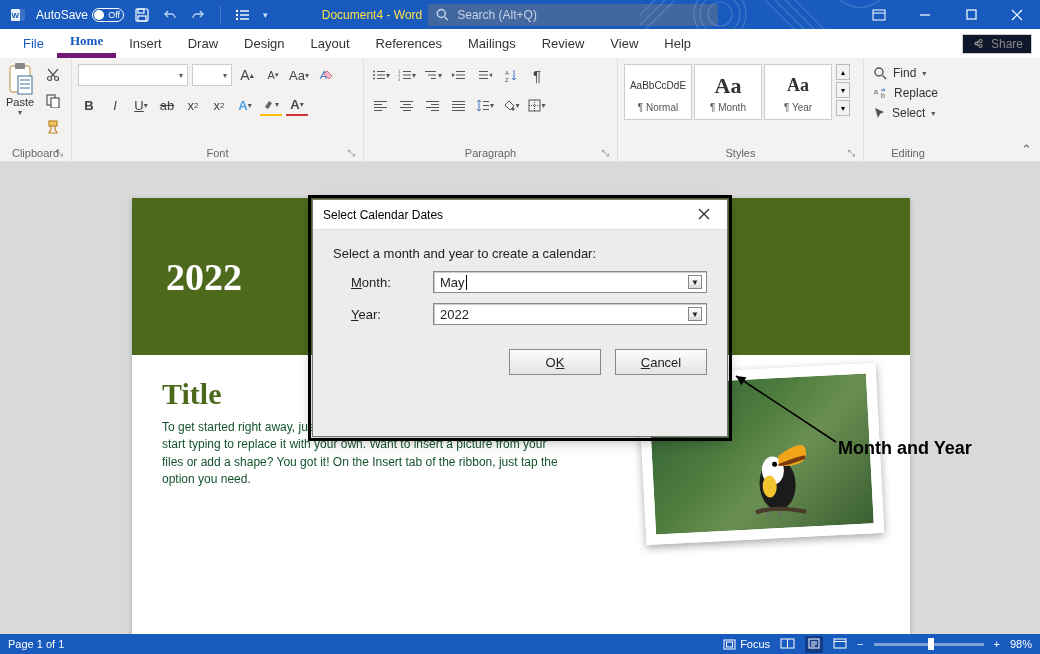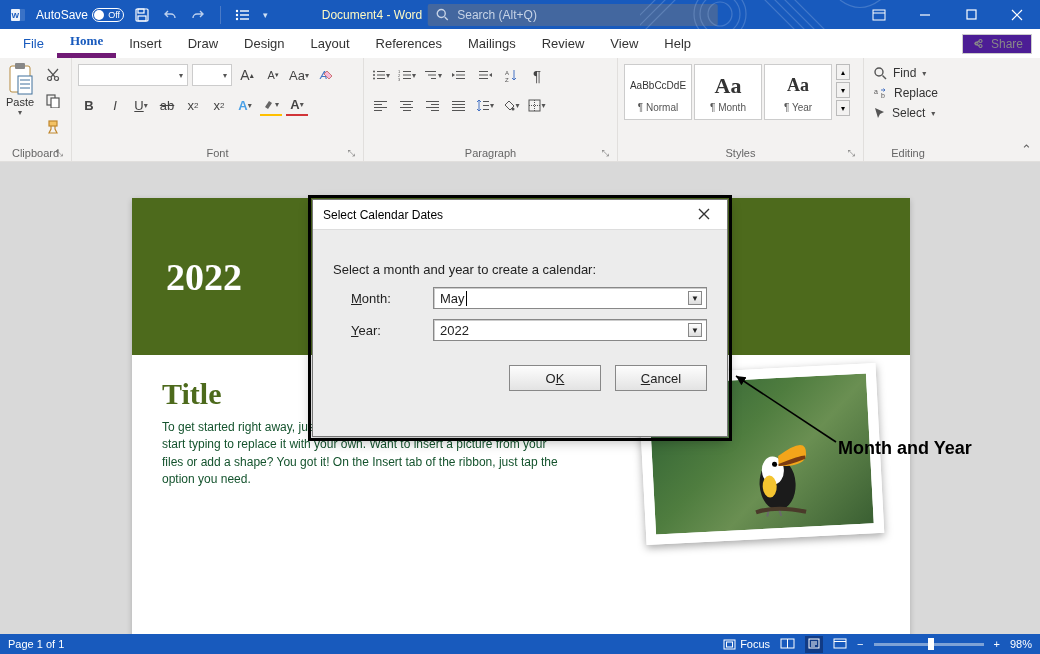--- a/index.html
+++ b/index.html
@@ -5,29 +5,29 @@
   * { box-sizing: border-box; margin: 0; padding: 0; font-family: "Segoe UI", Arial, sans-serif; }
   body { width: 1040px; height: 654px; overflow: hidden; background: #d9d9d9; position: relative; user-select: none; }
   .titlebar { height: 29px; background: #185abd; color: #fff; display: flex; align-items: center; font-size: 12px; position: relative; }
   .tb-left { display: flex; align-items: center; gap: 8px; padding-left: 8px; }
   .tb-icon-box { width: 20px; height: 20px; display:flex; align-items:center; justify-content:center;}
   .autosave { display: flex; align-items: center; gap:4px; }
   .toggle { width: 32px; height: 14px; border:1px solid #fff; border-radius:8px; position:relative; display:flex; align-items:center; }
   .toggle-knob { width: 10px; height:10px; background:#fff; border-radius:50%; position:absolute; left:1px; }
   .toggle-text { font-size:9px; position:absolute; right:3px; color:#fff; }
   .tb-center { position:absolute; left:50%; transform:translateX(-50%); display:flex; align-items:center; gap:6px; }
-  .doc-title { color:#fef9c3; }
+  .doc-title { color:#fde047; }
   .search-box { background:#43679f; width:290px; height:22px; display:flex; align-items:center; padding:0 8px; color:#c6d3e6; gap:8px; border-radius:2px;}
   .tb-right { position:absolute; right:0; display:flex; height:100%; align-items:center; }
   .win-btn { width:46px; height:29px; display:flex; align-items:center; justify-content:center; color:#fff; }
   .menubar { height: 29px; background:#fff; display:flex; align-items:center; padding:0 10px; gap:0; font-size:13px; position:relative; border-bottom:0; }
   .menu-item { padding:4px 13px; color:#333; cursor:default;}
   .menu-item.file { color:#185abd; }
   .menu-item.active { border-bottom:5px solid #701a75; color:#185abd; font-weight:600;font-family:Liberation Serif, serif;}
-  .share-btn { position:absolute; right:8px; border:1px solid #ccc; background:#4c1d95; color:#888; font-size:12px; padding:2px 8px; display:flex; align-items:center; gap:8px;}
+  .share-btn { position:absolute; right:8px; border:1px solid #ccc; background:#0f172a; color:#888; font-size:12px; padding:2px 8px; display:flex; align-items:center; gap:8px;}
   .ribbon { height: 104px; background:#f3f2f1; border-bottom:1px solid #e1dfdd; display:flex; position:relative; }
   .ribbon-group { border-right:1px solid #e1dfdd; padding:4px 6px 0 6px; display:flex; flex-direction:column; justify-content:space-between; }
   .rg-body { display:flex; align-items:flex-start; gap:8px; flex:1; }
   .rg-label { text-align:center; font-size:11px; color:#666; padding:2px 0; position:relative; }
   .rg-launch { position:absolute; right:2px; bottom:2px; font-size:9px; color:#666; }
   .clipboard-paste { display:flex; flex-direction:column; align-items:center; font-size:11px; color:#333; }
   .small-btn { width:22px; height:22px; display:flex; align-items:center; justify-content:center; font-size:13px; color:#444; }
   .font-box { width:110px; height:22px; border:1px solid #ccc; background:#fff; display:flex; align-items:center; justify-content:flex-end; padding-right:4px; font-size:10px; color:#666;}
   .font-size-box { width:40px; height:22px; border:1px solid #ccc; background:#fff; display:flex; align-items:center; justify-content:flex-end; padding-right:4px; font-size:10px; color:#666;}
   .btn-row { display:flex; gap:4px; }
@@ -44,21 +44,21 @@
   .doc-body { padding:22px 30px; display:flex; gap:18px; }
   .doc-text { flex:1; }
   .doc-title-h { font-family:"Cooper Black", serif; font-size:30px; color:#4d6a1c; font-weight:900; margin-bottom:8px;}
   .doc-para { font-size:12px; color:#14532d; line-height:1.45; max-width:400px;}
   .photo { width:238px; height:170px; background:#fff; border:10px solid #fff; transform:rotate(-3deg); box-shadow:0 3px 8px rgba(0,0,0,.35); background-image:linear-gradient(135deg,#2b5d33,#4f7d3f 40%,#6a8f52 60%,#3a5f32); position:relative; top:-8px; }
   .toucan { position:absolute; top:48px; left:96px; width:60px; height:90px; }
   .dialog-shadow { position:absolute; left:308px; top:195px; width:424px; height:246px; border:3px solid #000; }
   .dialog { position:absolute; left:312px; top:199px; width:416px; height:238px; background:#ececec; border:1px solid #777; box-shadow:0 4px 12px rgba(0,0,0,.3); }
   .dlg-title { height:30px; display:flex; align-items:center; justify-content:space-between; padding:0 10px; background:#fff; border-bottom:1px solid #ddd; font-size:12px; }
   .dlg-close { font-size:14px; width:26px; text-align:center; }
-  .dlg-body { padding:32px 20px; font-size:13px; color:#222; }
+  .dlg-body { padding:16px 20px; font-size:13px; color:#222; }
   .dlg-row { display:flex; align-items:center; margin:10px 0; gap:10px; }
   .dlg-row label { width:72px; text-align:left; }
   .u { text-decoration: underline; }
   .combo { flex:1; height:22px; border:1px solid #888; background:#fff; display:flex; align-items:center; justify-content:space-between; padding:0 4px 0 6px; font-size:13px; box-shadow:inset 1px 1px 0 #ccc; }
   .combo-btn { width:14px; height:14px; border:1px solid #888; background:linear-gradient(#fff,#ddd); display:flex; align-items:center; justify-content:center; font-size:8px;}
   .dlg-btns { display:flex; justify-content:flex-end; gap:14px; margin-top:24px; }
   .dlg-btn { width:92px; height:26px; border:1px solid #888; background:linear-gradient(#fdfdfd,#e3e3e3); font-size:13px; display:flex; align-items:center; justify-content:center; }
   .annotation { position:absolute; left:838px; top:438px; font-size:18px; font-weight:600; color:#000;}
   .arrow-svg { position:absolute; left:728px; top:370px; pointer-events:none; }
   .statusbar { position:absolute; bottom:0; left:0; right:0; height:20px; background:#185abd; color:#fff; font-size:11px; display:flex; align-items:center; justify-content:space-between; padding:0 8px; }

